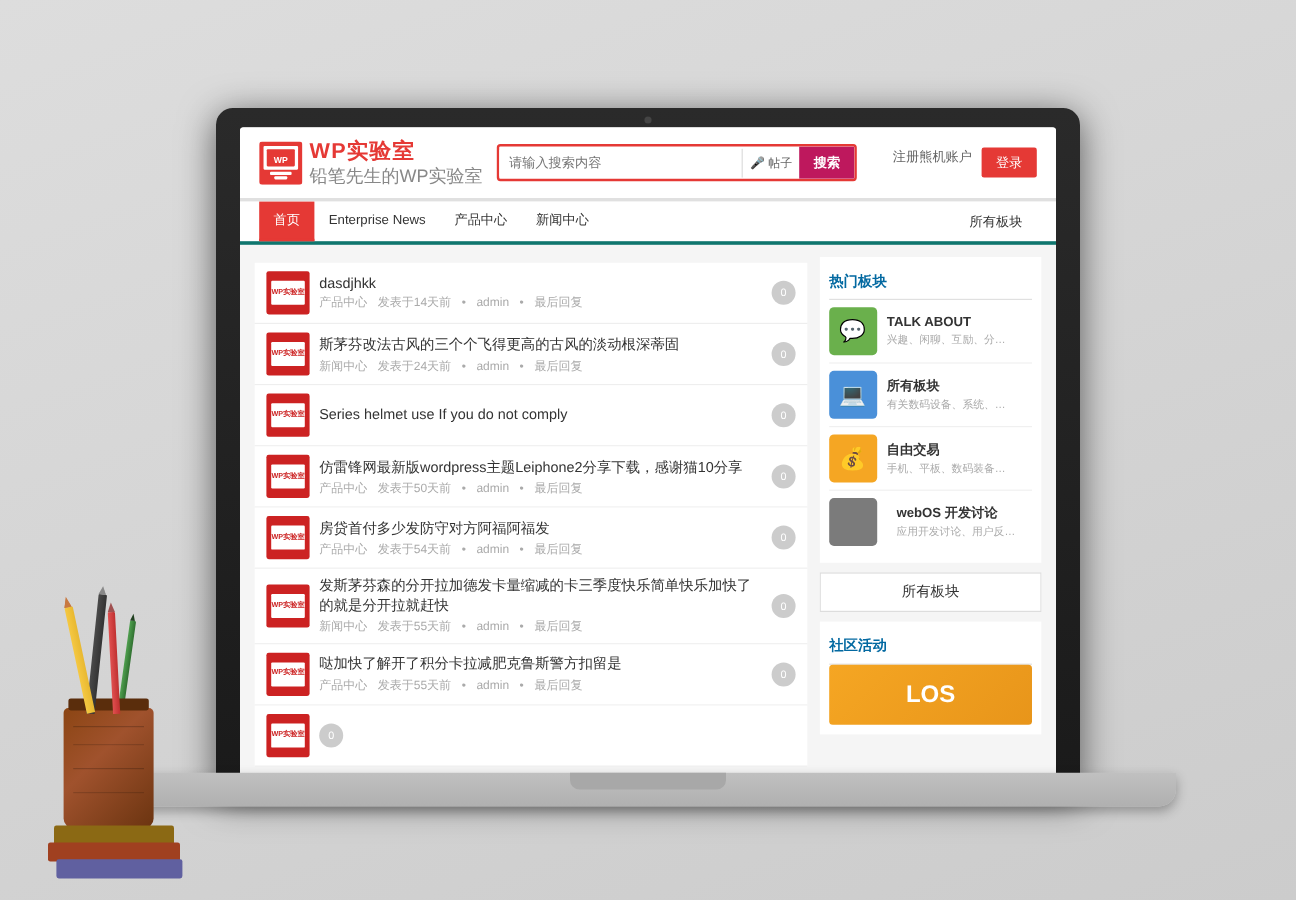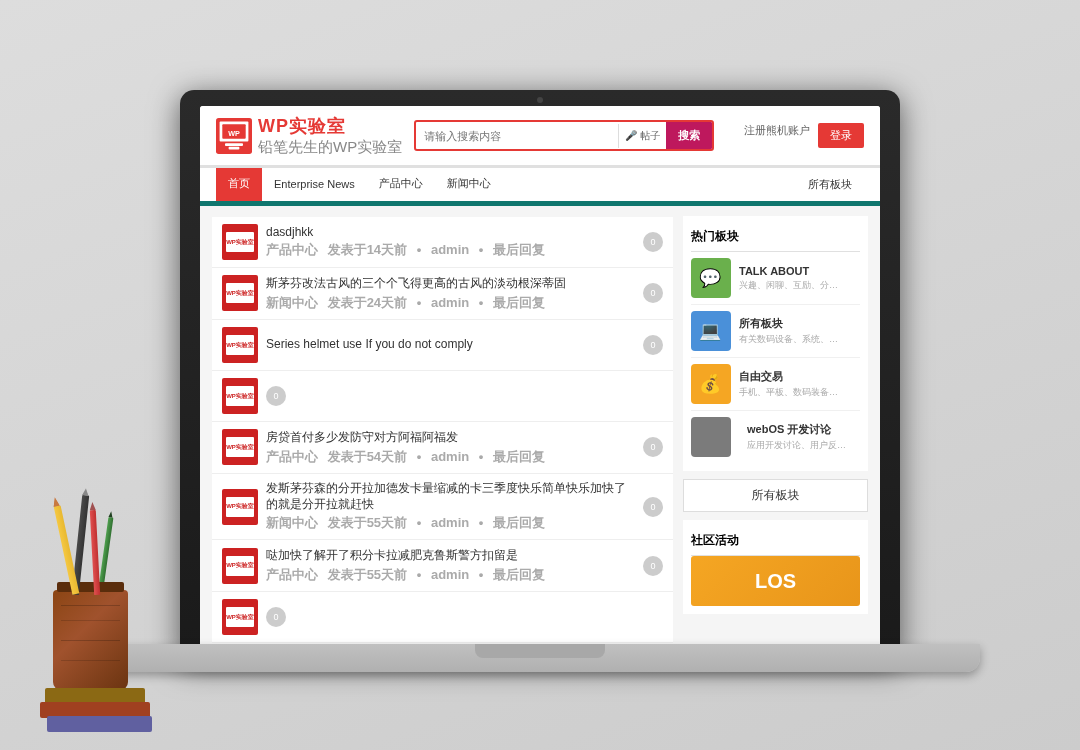--- a/index.html
+++ b/index.html
@@ -156,21 +156,21 @@
       border: none;
       padding: 5px 12px;
       font-size: 11px;
       cursor: pointer;
       border-radius: 2px;
     }
 
     
     .site-nav {
       background: white;
-      border-bottom: 5px solid #0f766e;
+      border-bottom: 3px solid #0f766e;
       display: flex;
       align-items: center;
       padding: 0 16px;
       flex-shrink: 0;
     }
     .nav-item {
       padding: 8px 12px;
       font-size: 11px;
       color: #333;
       cursor: pointer;
@@ -252,23 +252,22 @@
       white-space: nowrap;
       overflow: hidden;
       text-overflow: ellipsis;
       margin-bottom: 2px;
     }
     .post-title.long {
       white-space: normal;
       line-height: 1.3;
     }
     .post-meta {
-      font-size: 13px;
+      font-size: 10px;
       color: #aaa;
-      font-weight: bold;
     }
     .post-meta span {
       margin-right: 6px;
     }
     .post-count {
       width: 20px;
       height: 20px;
       background: #ccc;
       border-radius: 50%;
       display: flex;
@@ -285,21 +284,21 @@
       margin-left: 10px;
       display: flex;
       flex-direction: column;
       gap: 8px;
       flex-shrink: 0;
       overflow: hidden;
     }
     .sidebar-section-title {
       font-size: 12px;
       font-weight: bold;
-      color: #000000;
+      color: #0369a1;
       padding: 4px 0 6px;
       border-bottom: 1px solid #e0e0e0;
     }
     .hot-forums {
       background: white;
       padding: 8px;
     }
     .forum-item {
       display: flex;
       align-items: center;
@@ -496,20 +495,31 @@
       <div class="post-title">Series helmet use If you do not comply</div>
     </div>
     <div class="post-count">0</div>
   </div>
               <div class="post-item">
     <div class="post-avatar">
       <div class="post-avatar-inner">
                     <span class="post-avatar-text">WP实验室</span>
                   </div>
     </div>
+    <div class="post-content">
+      <div class="post-title">仿雷锋网最新版wordpress主题Leiphone2分享下载，感谢猫10分享</div>
+      <div class="post-meta">
+        <span>产品中心</span>
+        <span>发表于50天前</span>
+        <span>•</span>
+        <span>admin</span>
+        <span>•</span>
+        <span>最后回复</span>
+      </div>
+    </div>
     <div class="post-count">0</div>
   </div>
               <div class="post-item">
     <div class="post-avatar">
       <div class="post-avatar-inner">
                     <span class="post-avatar-text">WP实验室</span>
                   </div>
     </div>
     <div class="post-content">
       <div class="post-title">房贷首付多少发防守对方阿福阿福发</div>

